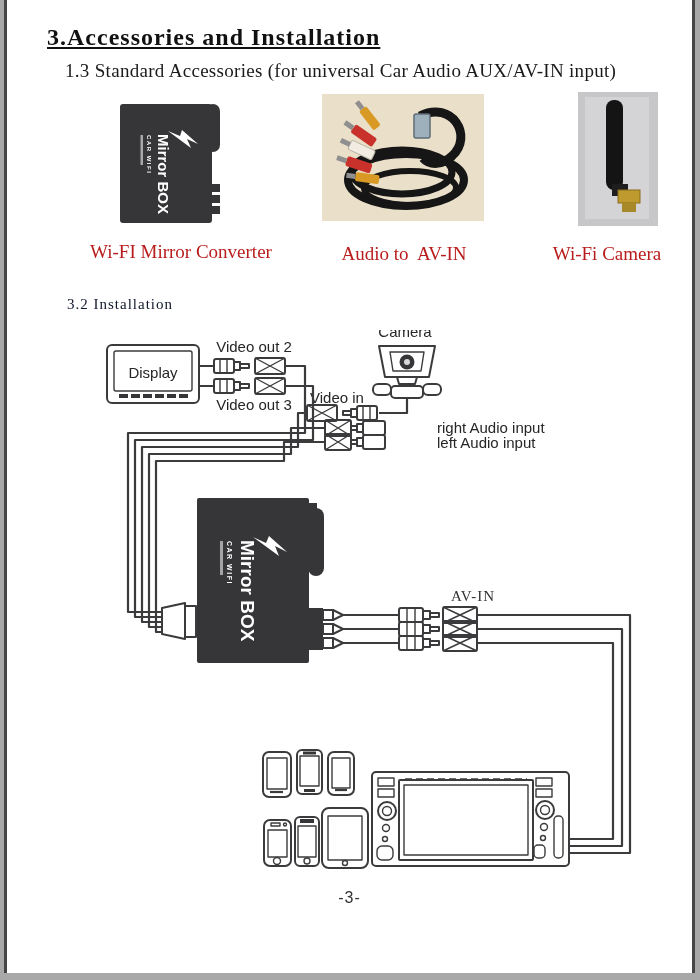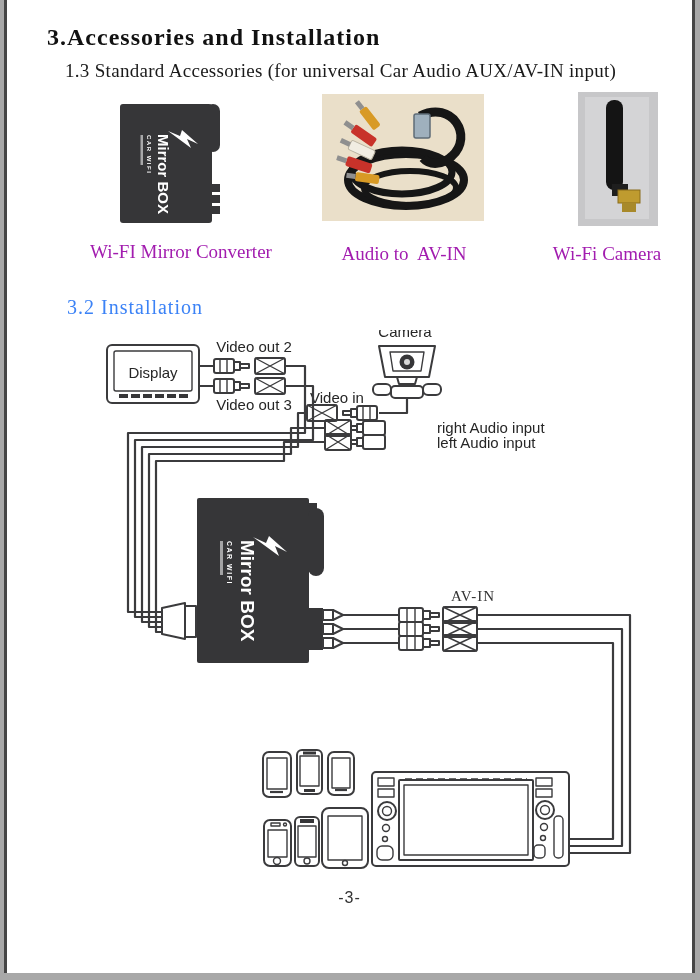--- a/index.html
+++ b/index.html
@@ -8,36 +8,36 @@
     background:var(--c-frame,#a8a8a8);
     font-family:"Liberation Serif","DejaVu Serif",serif;
   }
   .page{
     position:absolute;left:4px;right:5px;top:0;bottom:7px;
     background:var(--c-page,#fff);
     border-left:3px solid #454545;border-right:3px solid #454545;
   }
   .title{
     position:absolute;left:40px;top:24px;
-    font-size:24px;font-weight:bold;letter-spacing:1px;color:#111;
+    font-size:24px;font-weight:bold;letter-spacing:1px;color:#111;text-decoration:underline;
   }
   .subtitle{
     position:absolute;left:58px;top:60px;
     font-size:19px;color:#1a1a1a;letter-spacing:.3px;white-space:pre;
   }
   .section2{
     position:absolute;left:60px;top:296px;
-    font-size:20px;color:#3b82f6;letter-spacing:1px;
+    font-size:15px;color:#0f172a;letter-spacing:1px;
   }
   .figimg{position:absolute;}
   .fig1{left:109px;top:96px;}
   .fig2{left:315px;top:94px;}
   .fig3{left:571px;top:92px;}
   .cap{
-    position:absolute;font-size:19px;color:#a21caf;text-align:center;white-space:pre;
+    position:absolute;font-size:19px;color:#b91c1c;text-align:center;white-space:pre;
   }
   .cap1{left:43px;top:241px;width:262px;}
   .cap2{left:319px;top:243px;width:156px;}
   .cap3{left:525px;top:243px;width:150px;}
   .diagram{position:absolute;left:0;top:330px;width:696px;height:545px;}
   .pagenum{
     position:absolute;left:0;right:0;top:889px;text-align:center;
     font-family:"Liberation Sans","DejaVu Sans",sans-serif;
     font-size:16px;color:#333;letter-spacing:1px;
   }

